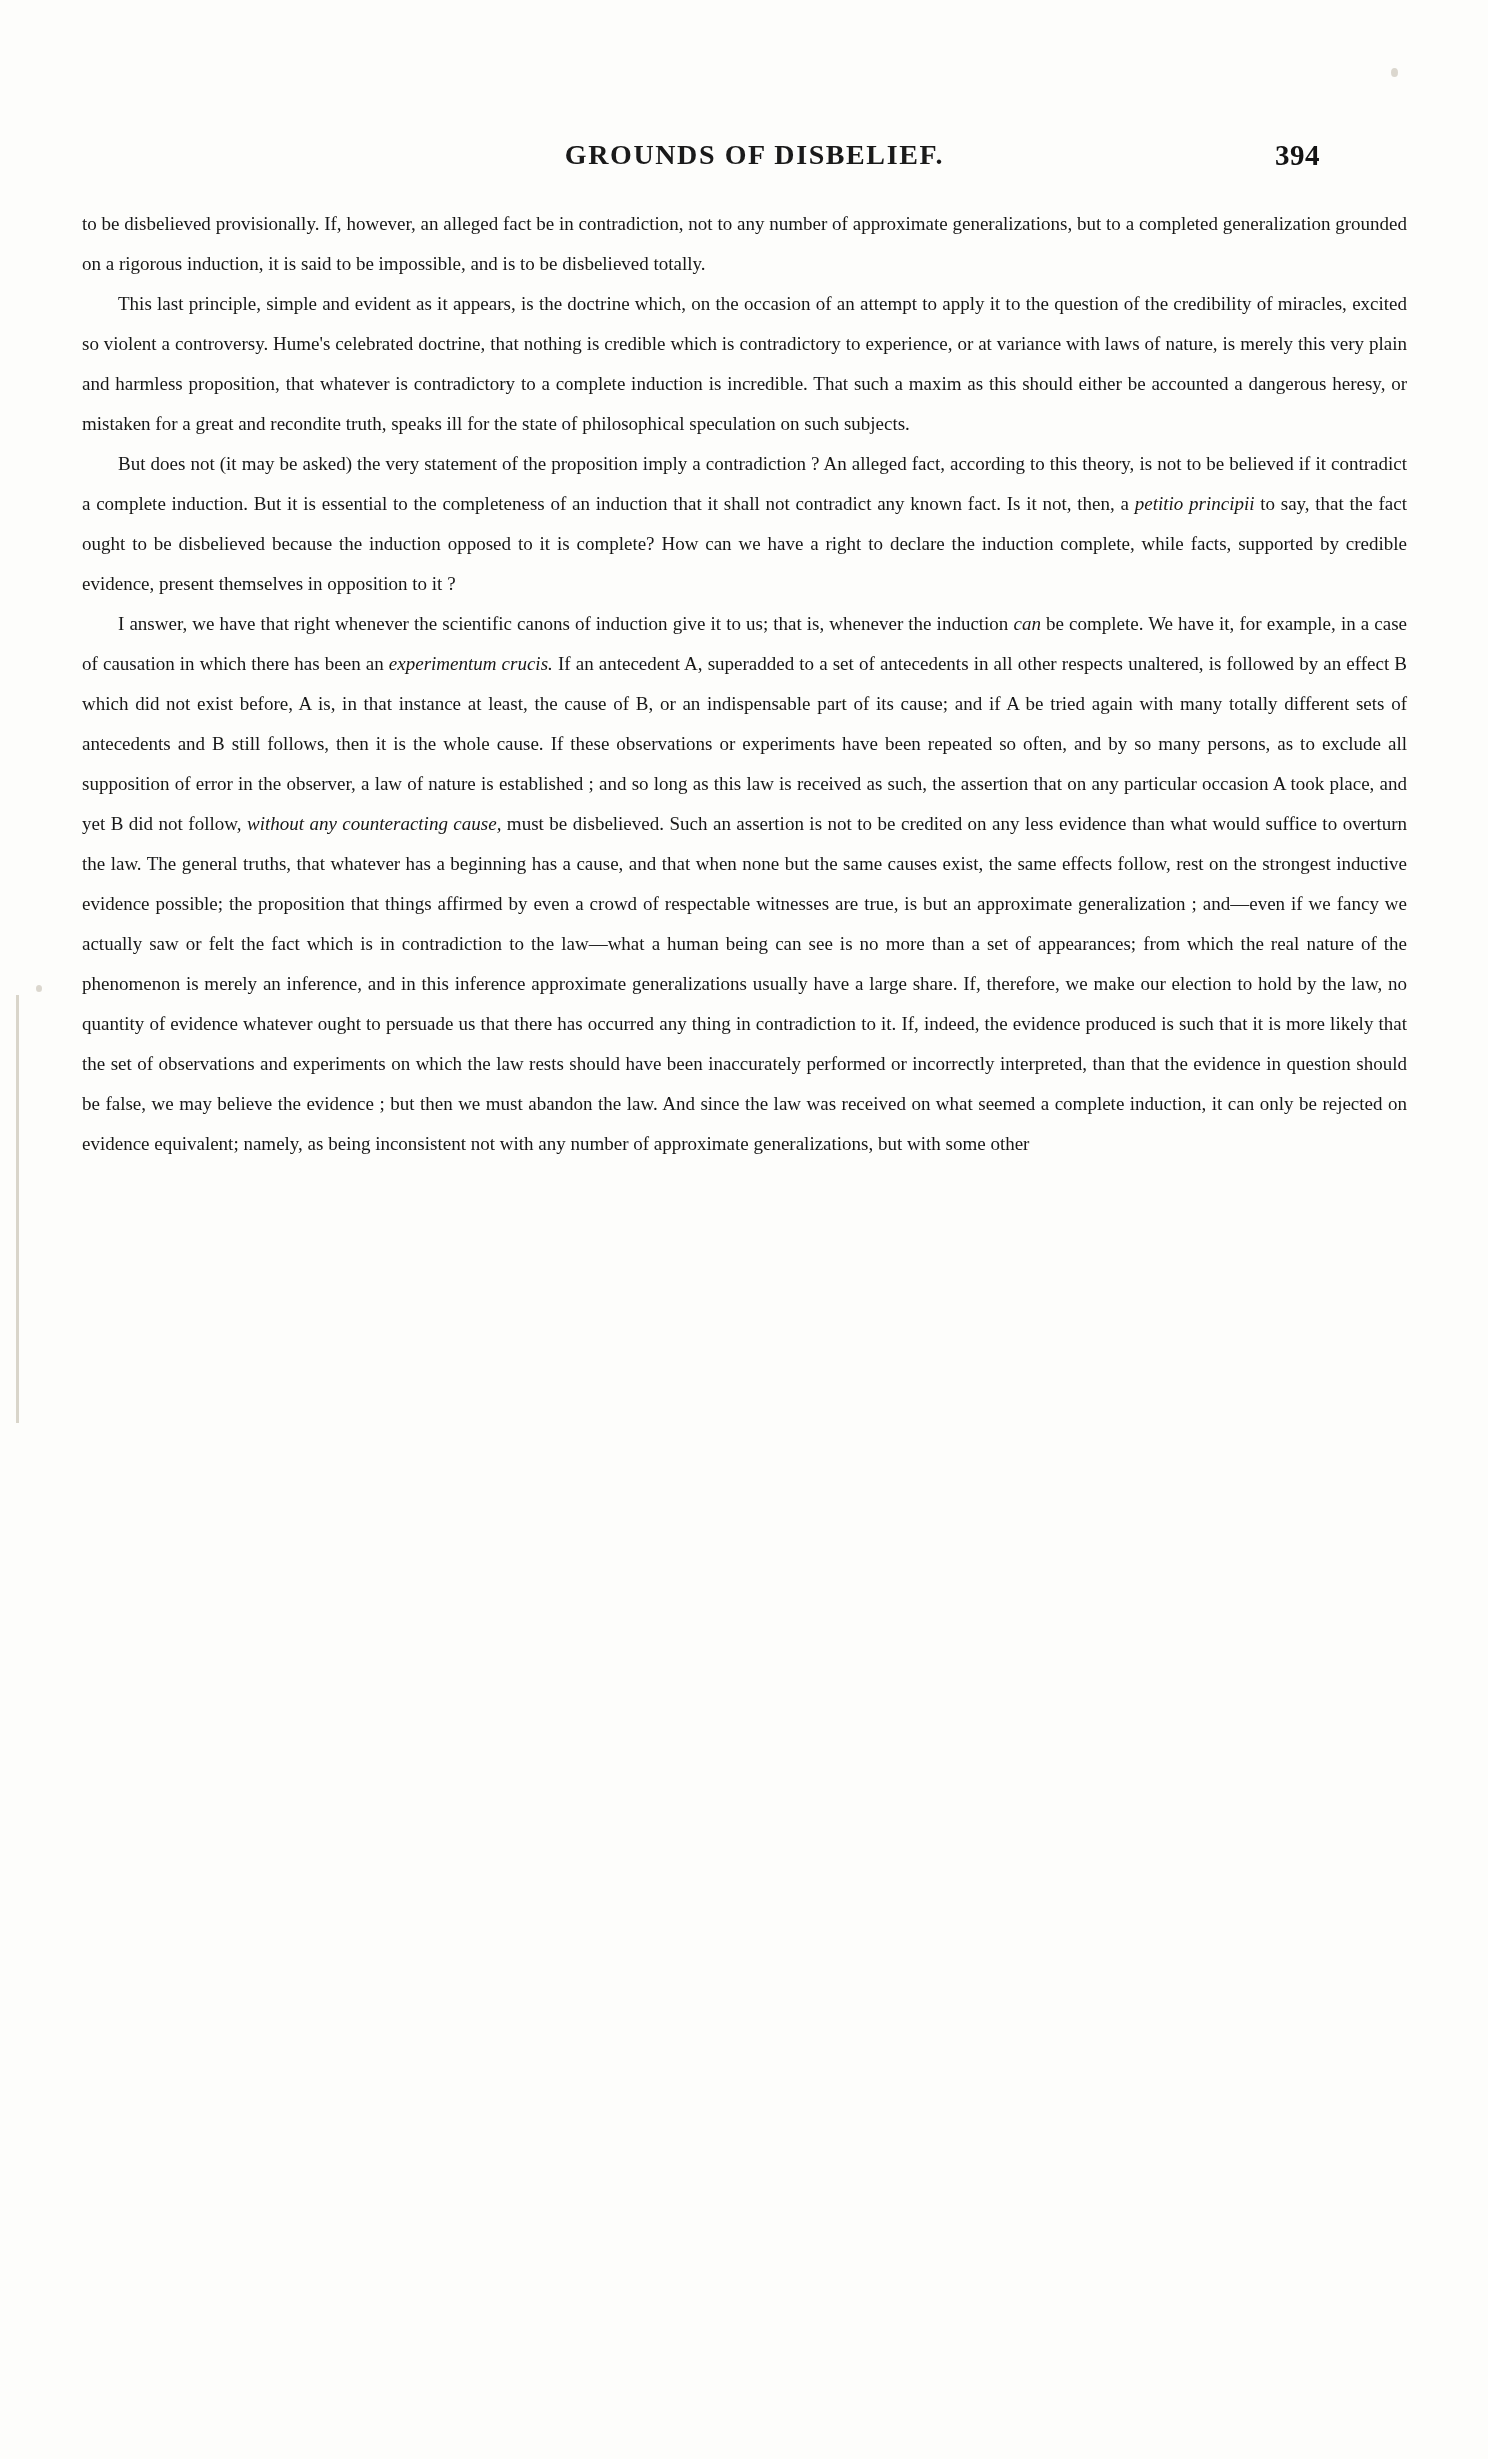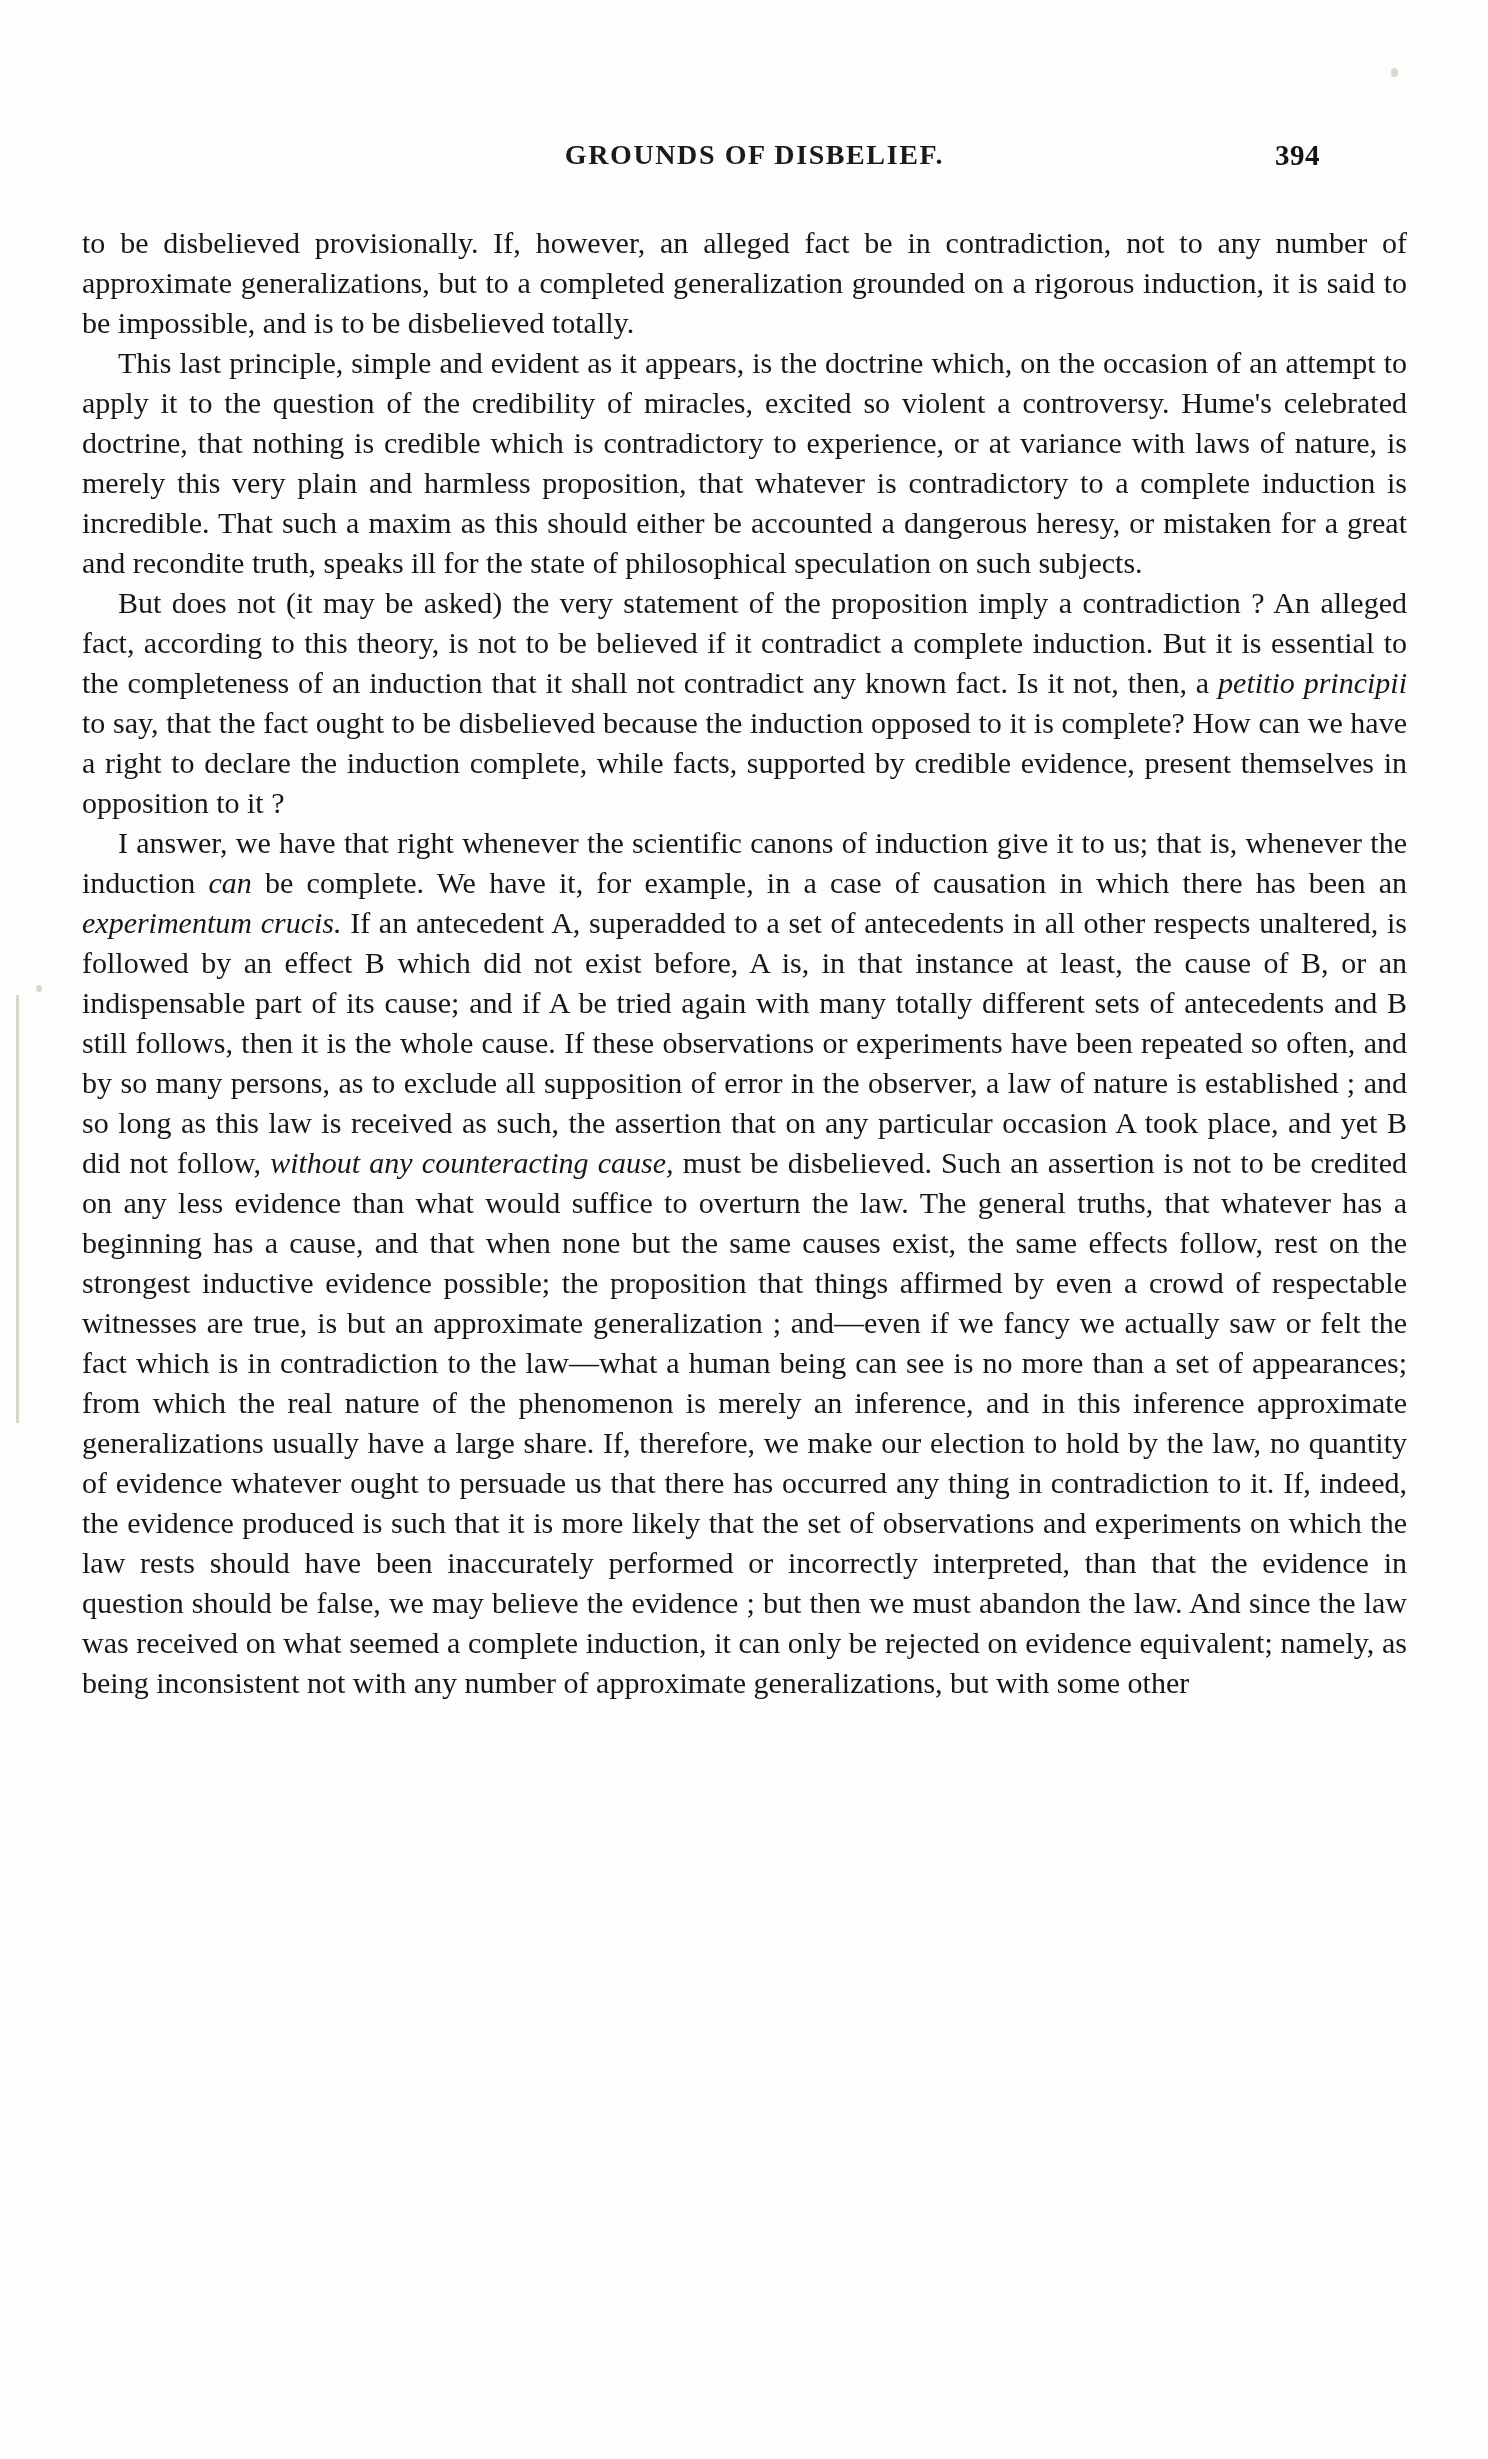--- a/index.html
+++ b/index.html
@@ -55,24 +55,24 @@
     position: absolute;
     right: 169px;
     top: 0;
     font-size: 29px;
     font-weight: 700;
     color: #141414;
     letter-spacing: 0.5px;
   }
   .body-text {
     position: absolute;
-    top: 223px;
+    top: 204px;
     left: 82px;
     width: 1325px;
-    font-size: 30px;
+    font-size: 19px;
     line-height: 40px;
     text-align: justify;
     text-justify: inter-word;
     color: #171717;
   }
   .body-text p {
     margin: 0;
     text-indent: 36px;
   }
   .body-text p.noindent {

